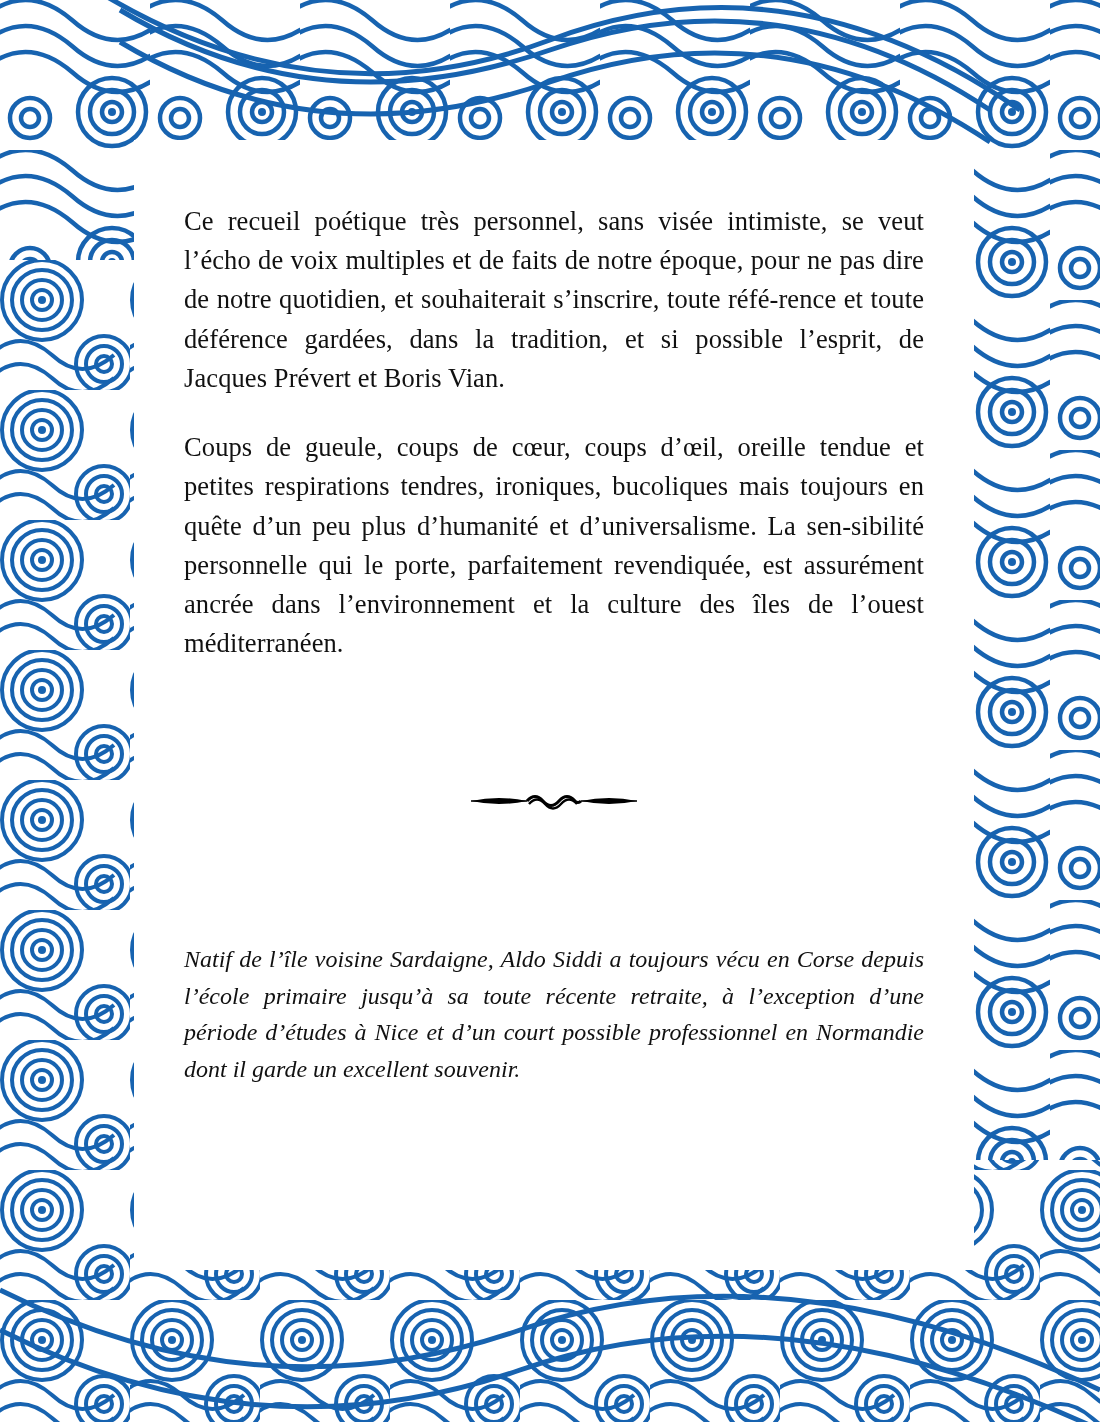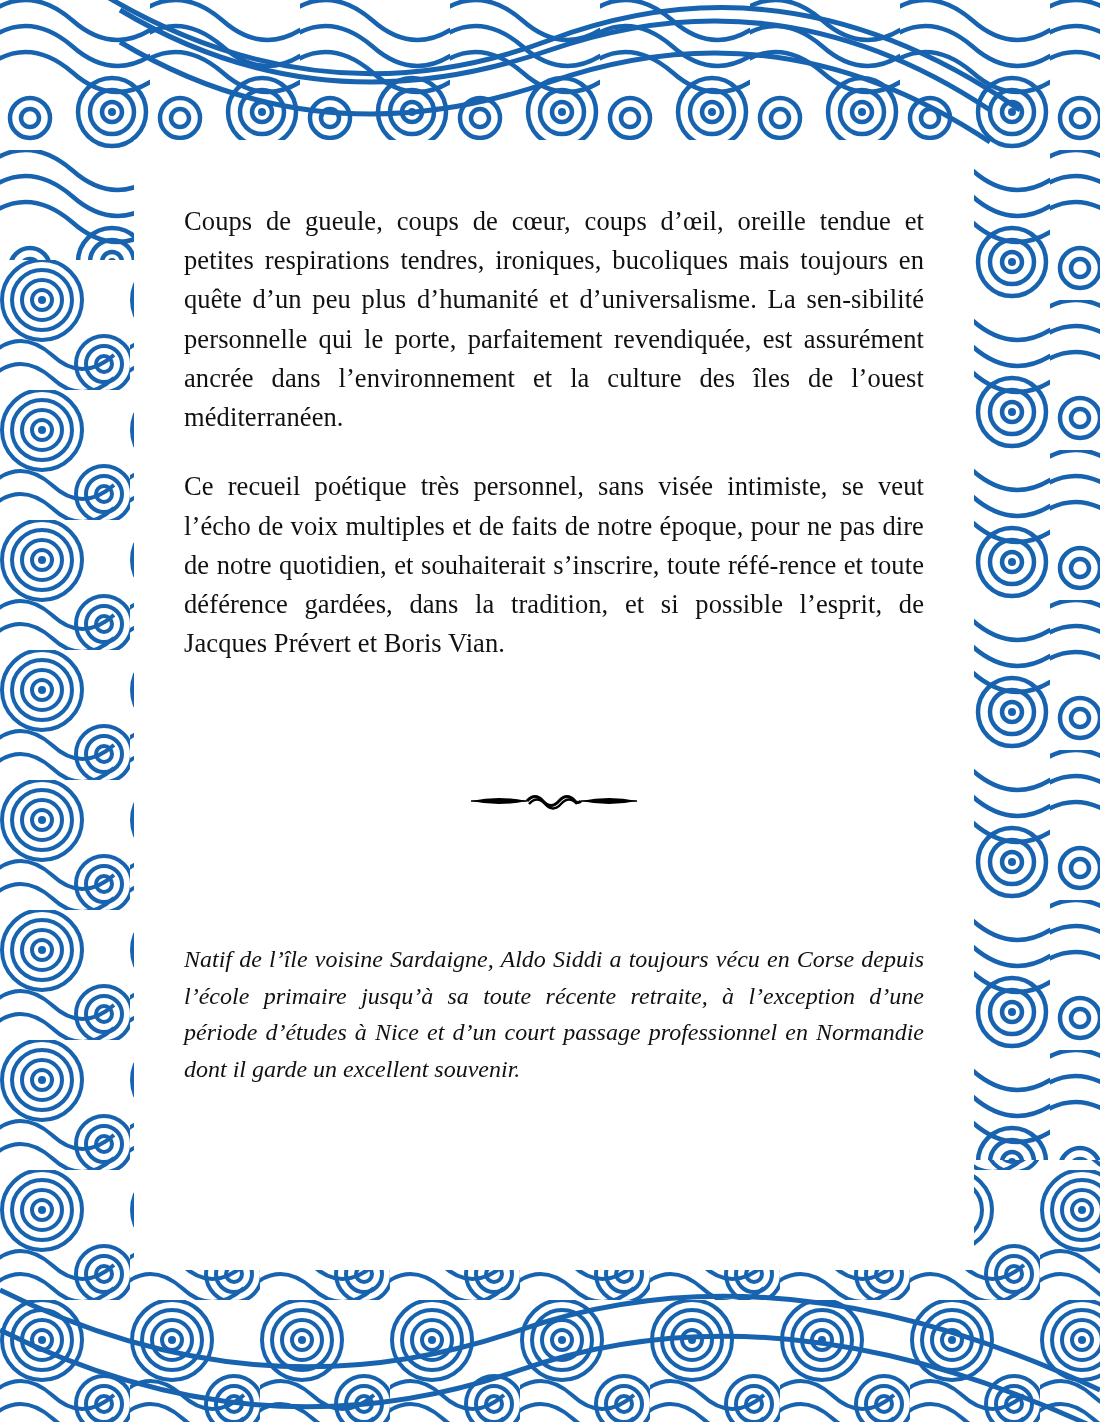--- a/index.html
+++ b/index.html
@@ -164,34 +164,34 @@
         <path d="M 80 -20 q 230 150 470 60 q 240 -90 470 70"></path>
         <path d="M 0 1290 q 260 130 520 40 q 260 -90 580 60"></path>
         <path d="M 0 1330 q 260 130 520 40 q 260 -90 580 60"></path>
       </g>
     </svg>
   </div>
 
   <div class="text-panel">
     <div class="content">
 
+      <p class="blurb">Ce recueil poétique très personnel, sans visée intimiste, se veut l’écho de voix multiples et de faits de notre époque, pour ne pas dire de notre quotidien, et souhaiterait s’inscrire, toute réfé-rence et toute déférence gardées, dans la tradition, et si possible l’esprit, de Jacques Prévert et Boris Vian.</p>
       <p class="blurb">Coups de gueule, coups de cœur, coups d’œil, oreille tendue et petites respirations tendres, ironiques, bucoliques mais toujours en quête d’un peu plus d’humanité et d’universalisme. La sen-sibilité personnelle qui le porte, parfaitement revendiquée, est assurément ancrée dans l’environnement et la culture des îles de l’ouest méditerranéen.</p>
-      <p class="blurb">Ce recueil poétique très personnel, sans visée intimiste, se veut l’écho de voix multiples et de faits de notre époque, pour ne pas dire de notre quotidien, et souhaiterait s’inscrire, toute réfé-rence et toute déférence gardées, dans la tradition, et si possible l’esprit, de Jacques Prévert et Boris Vian.</p>
 
       <div class="ornament">
         <svg width="170" height="26" viewBox="0 0 170 26" xmlns="http://www.w3.org/2000/svg">
           <g stroke="#000000" fill="none" stroke-width="1.6">
             <path d="M2 13 H58"></path>
             <path d="M112 13 H168"></path>
             <path d="M58 13 q 8 -9 16 0 q 8 9 16 0 q 8 -9 16 0 q 3 3 6 0" stroke-width="3"></path>
             <path d="M60 16 q 8 -9 16 0 q 8 9 16 0 q 8 -9 16 0" stroke-width="2.4"></path>
           </g>
           <path d="M2 13 q 28 -6 56 0 q -28 6 -56 0" fill="#000000"></path>
           <path d="M168 13 q -28 -6 -56 0 q 28 6 56 0" fill="#000000"></path>
         </svg>
       </div>
 
-      <p class="author-note">Natif de l’île voisine Sardaigne, Aldo Siddi a toujours vécu en Corse depuis l’école primaire jusqu’à sa toute récente retraite, à l’exception d’une période d’études à Nice et d’un court passage professionnel en Normandie dont il garde un excellent souvenir.</p>
+      <p class="author-note">Natif de l’île voisine Sardaigne, Aldo Siddi a toujours vécu en Corse depuis l’école primaire jusqu’à sa toute récente retraite, à l’exception d’une période d’études à Nice et d’un court possible professionnel en Normandie dont il garde un excellent souvenir.</p>
 
     </div>
   </div>
 
 </div>
 
 </body></html>

